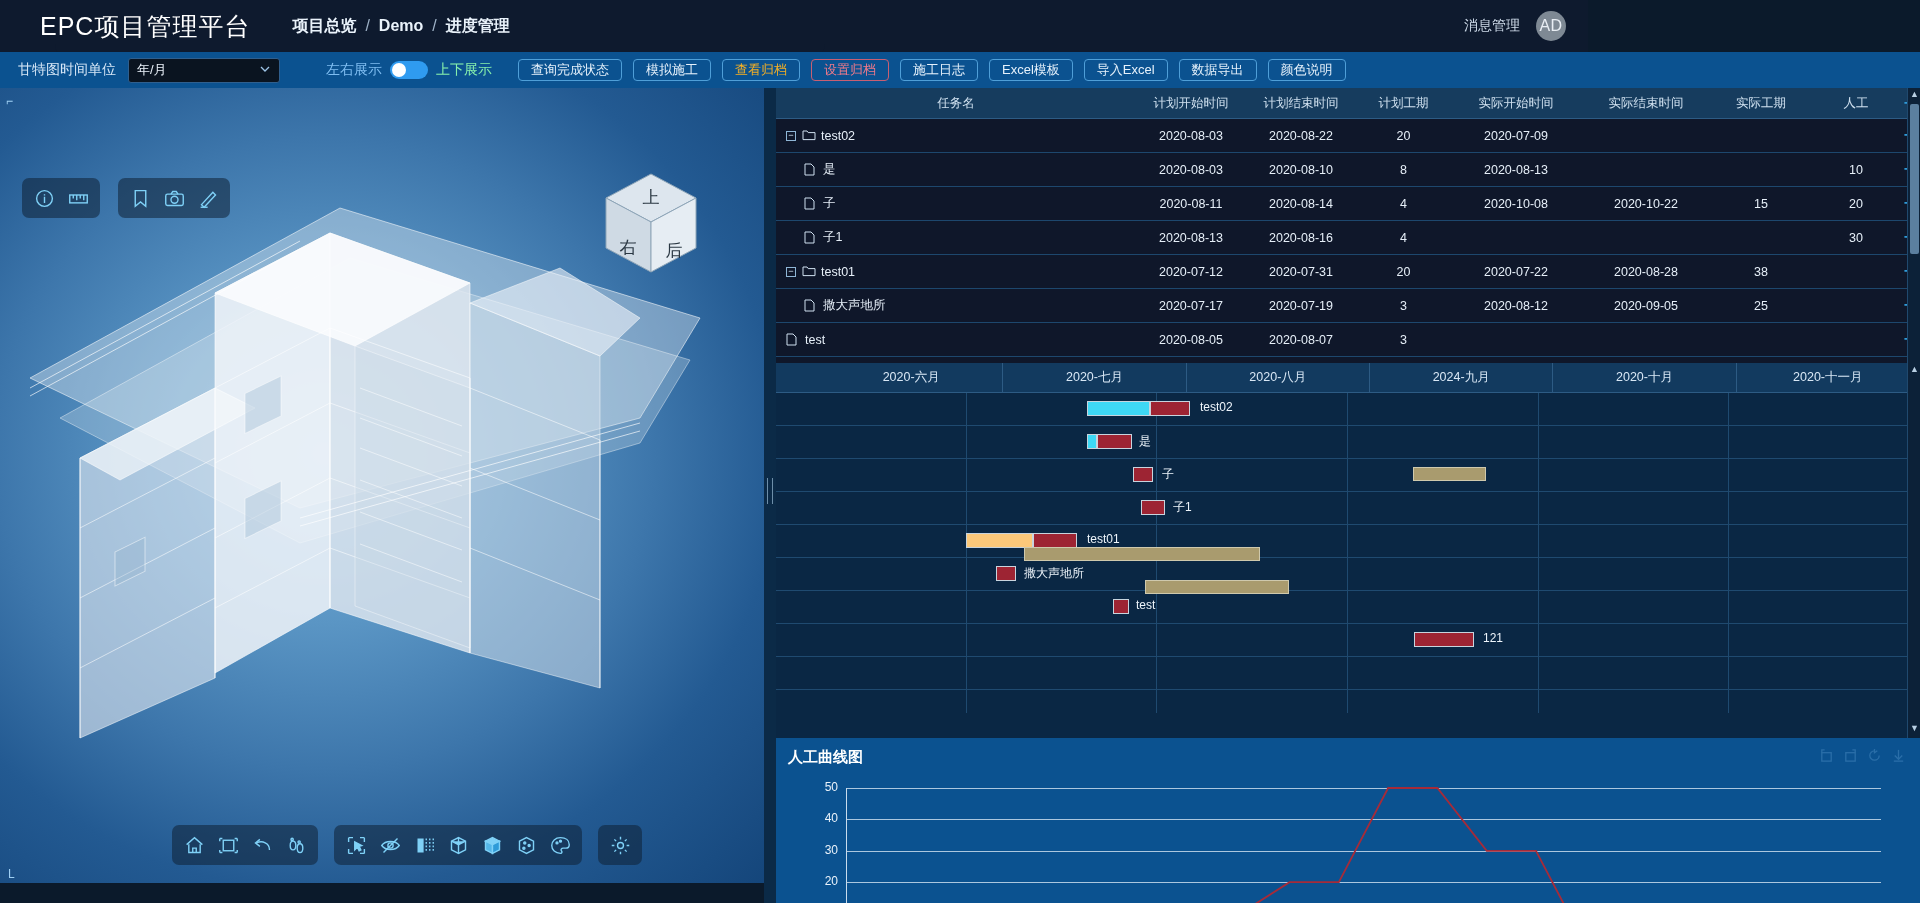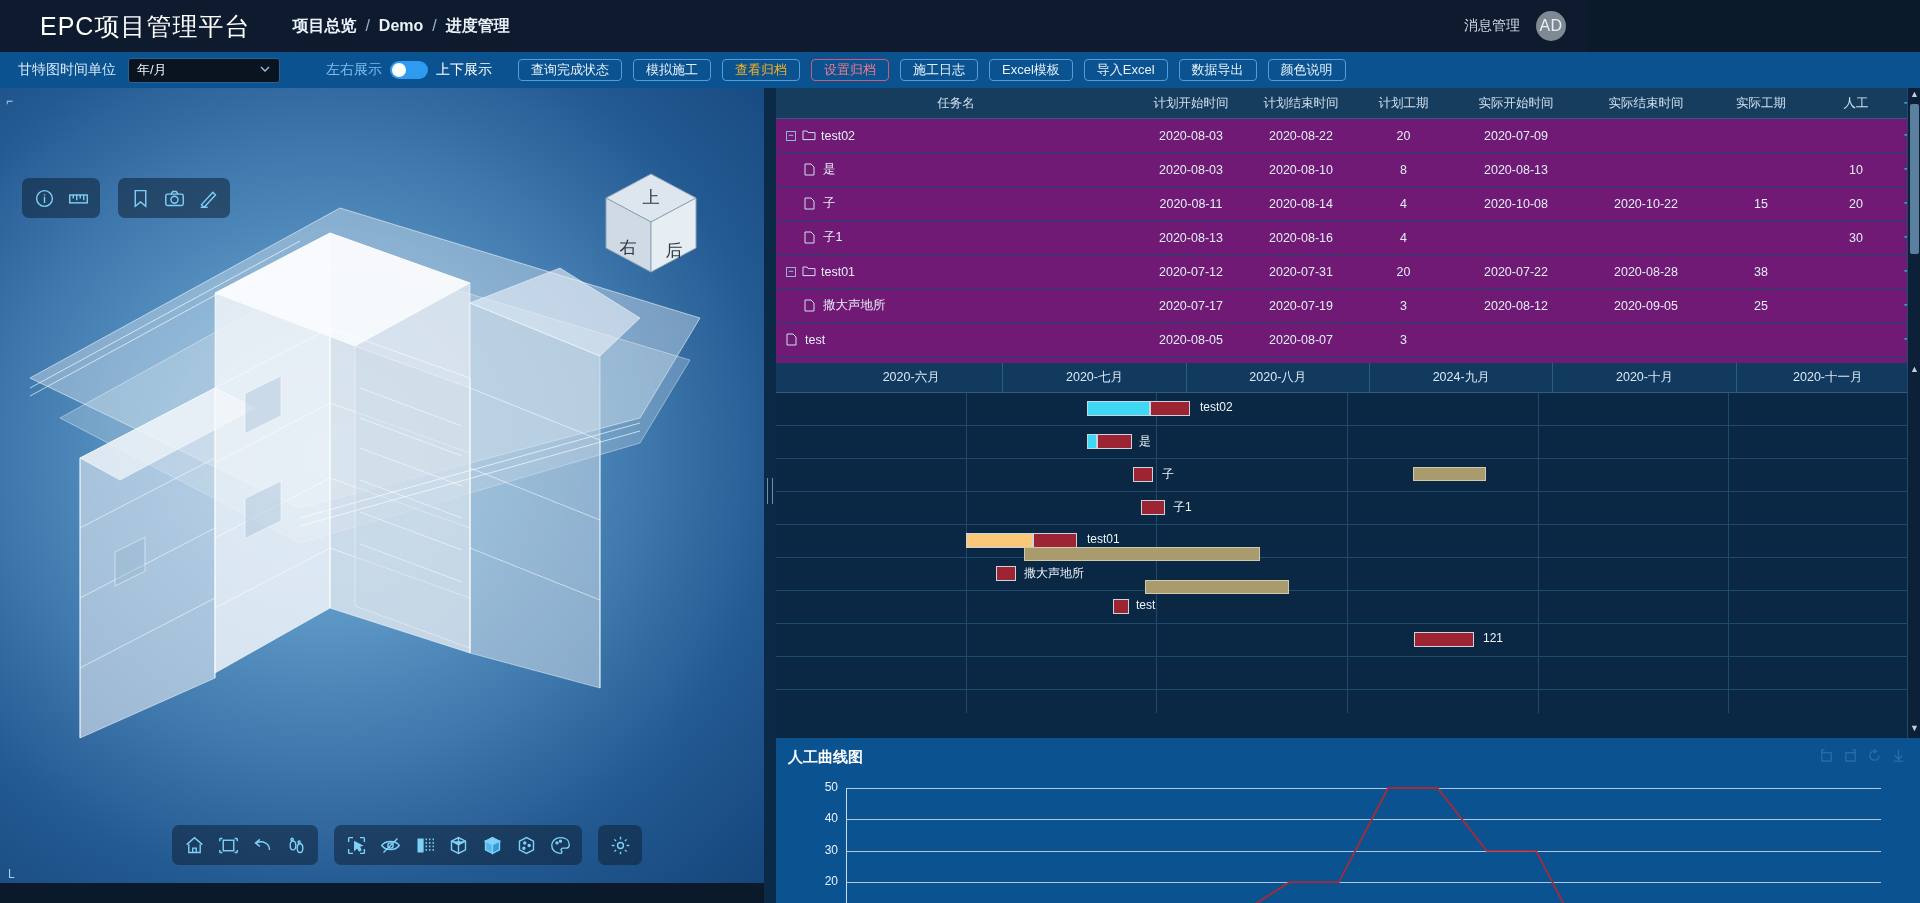--- a/index.html
+++ b/index.html
@@ -44,21 +44,21 @@
   .tb-label{ margin-left:18px; color:#d7e7f7; font-size:14px; }
   .tb-select{
     margin-left:12px; width:152px; height:25px; background:#0a1420; color:#eaf2fa;
     border:1px solid #2f5f8e; border-radius:3px; font-size:13px;
     display:flex; align-items:center; padding:0 8px; position:relative;
   }
   .tb-select .cv{ flex:1; }
   .tb-select .chev{ color:#9dc4e6; font-size:11px; }
   .toggle-wrap{ margin-left:46px; display:flex; align-items:center; gap:8px; }
   .toggle-wrap .tlab{ color:#7fbdf1; font-size:14px; }
-  .toggle-wrap .tlab.off{ color:#ffffff;text-align:center; }
+  .toggle-wrap .tlab.off{ color:#86efac;text-align:center; }
   .switch{
     width:38px;height:18px;border-radius:9px;background:#2f9bf0;position:relative;cursor:pointer;
   }
   .switch .knob{ position:absolute;left:2px;top:2px;width:14px;height:14px;border-radius:50%;background:#ffffff;}
   .btns{ margin-left:26px; display:flex; align-items:center; gap:11px; }
   .tbtn{
     height:22px; padding:0 12px; border:1px solid #4f9fd8; border-radius:4px;
     background:transparent; color:#e6f1fb; font-size:13px; display:flex; align-items:center;
     white-space:nowrap; cursor:pointer;
   }
@@ -86,21 +86,21 @@
   #viewcube{ position:absolute; left:598px; top:80px; width:106px; height:112px; }
 
   
   #vp-bottom{ position:absolute; left:172px; bottom:18px; display:flex; gap:16px; align-items:center;}
 
   
   #right{
     position:absolute; left:776px; top:88px; width:1144px; height:815px; background:#0a2744;
   }
   
-  #tasktable{ position:absolute; left:0; top:0; width:1144px; height:275px; background:#701a75; }
+  #tasktable{ position:absolute; left:0; top:0; width:1144px; height:275px; background:#0f172a; }
   .tt-head{
     display:flex; height:31px; align-items:center; background:#163c5e;
     border-bottom:1px solid #2d5b84; color:#cfe0ef; font-size:12.5px;
   }
   .tt-row{
     display:flex; height:34px; align-items:center;
     border-bottom:1px solid #1d476d; color:#e6eff8; font-size:12.5px;
   }
   .c-name{ width:360px; padding-left:10px; display:flex; align-items:center; gap:6px; }
   .c-name.head{ justify-content:center; padding-left:0;}

